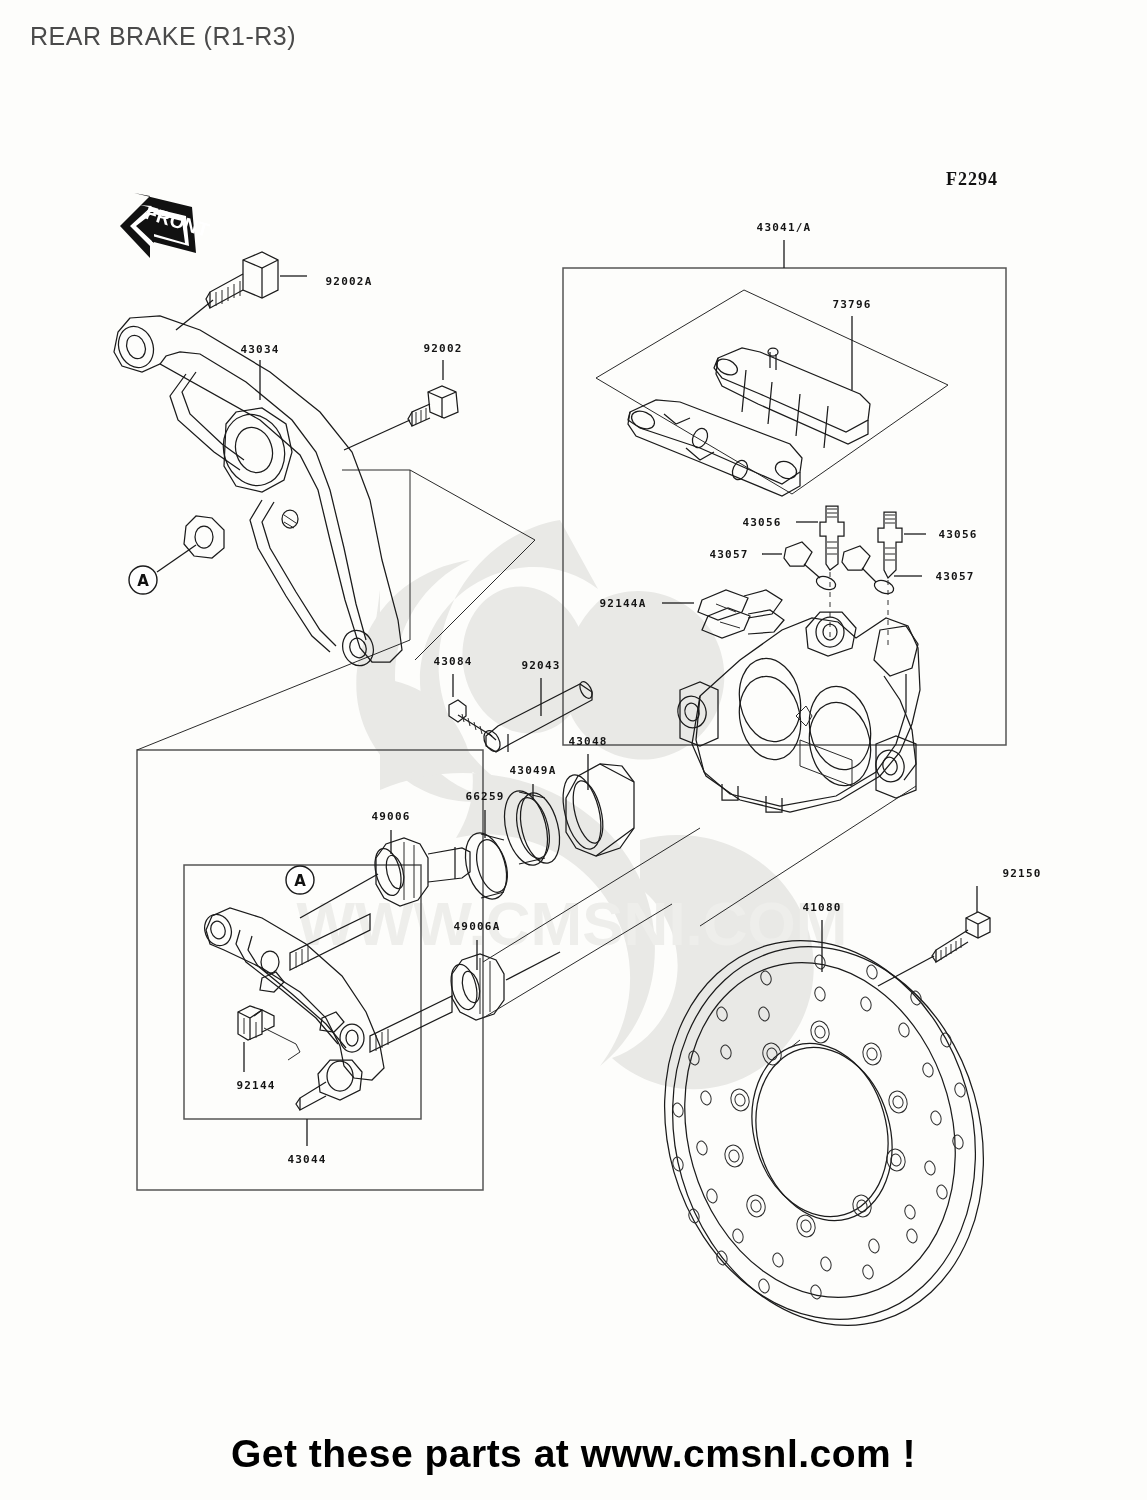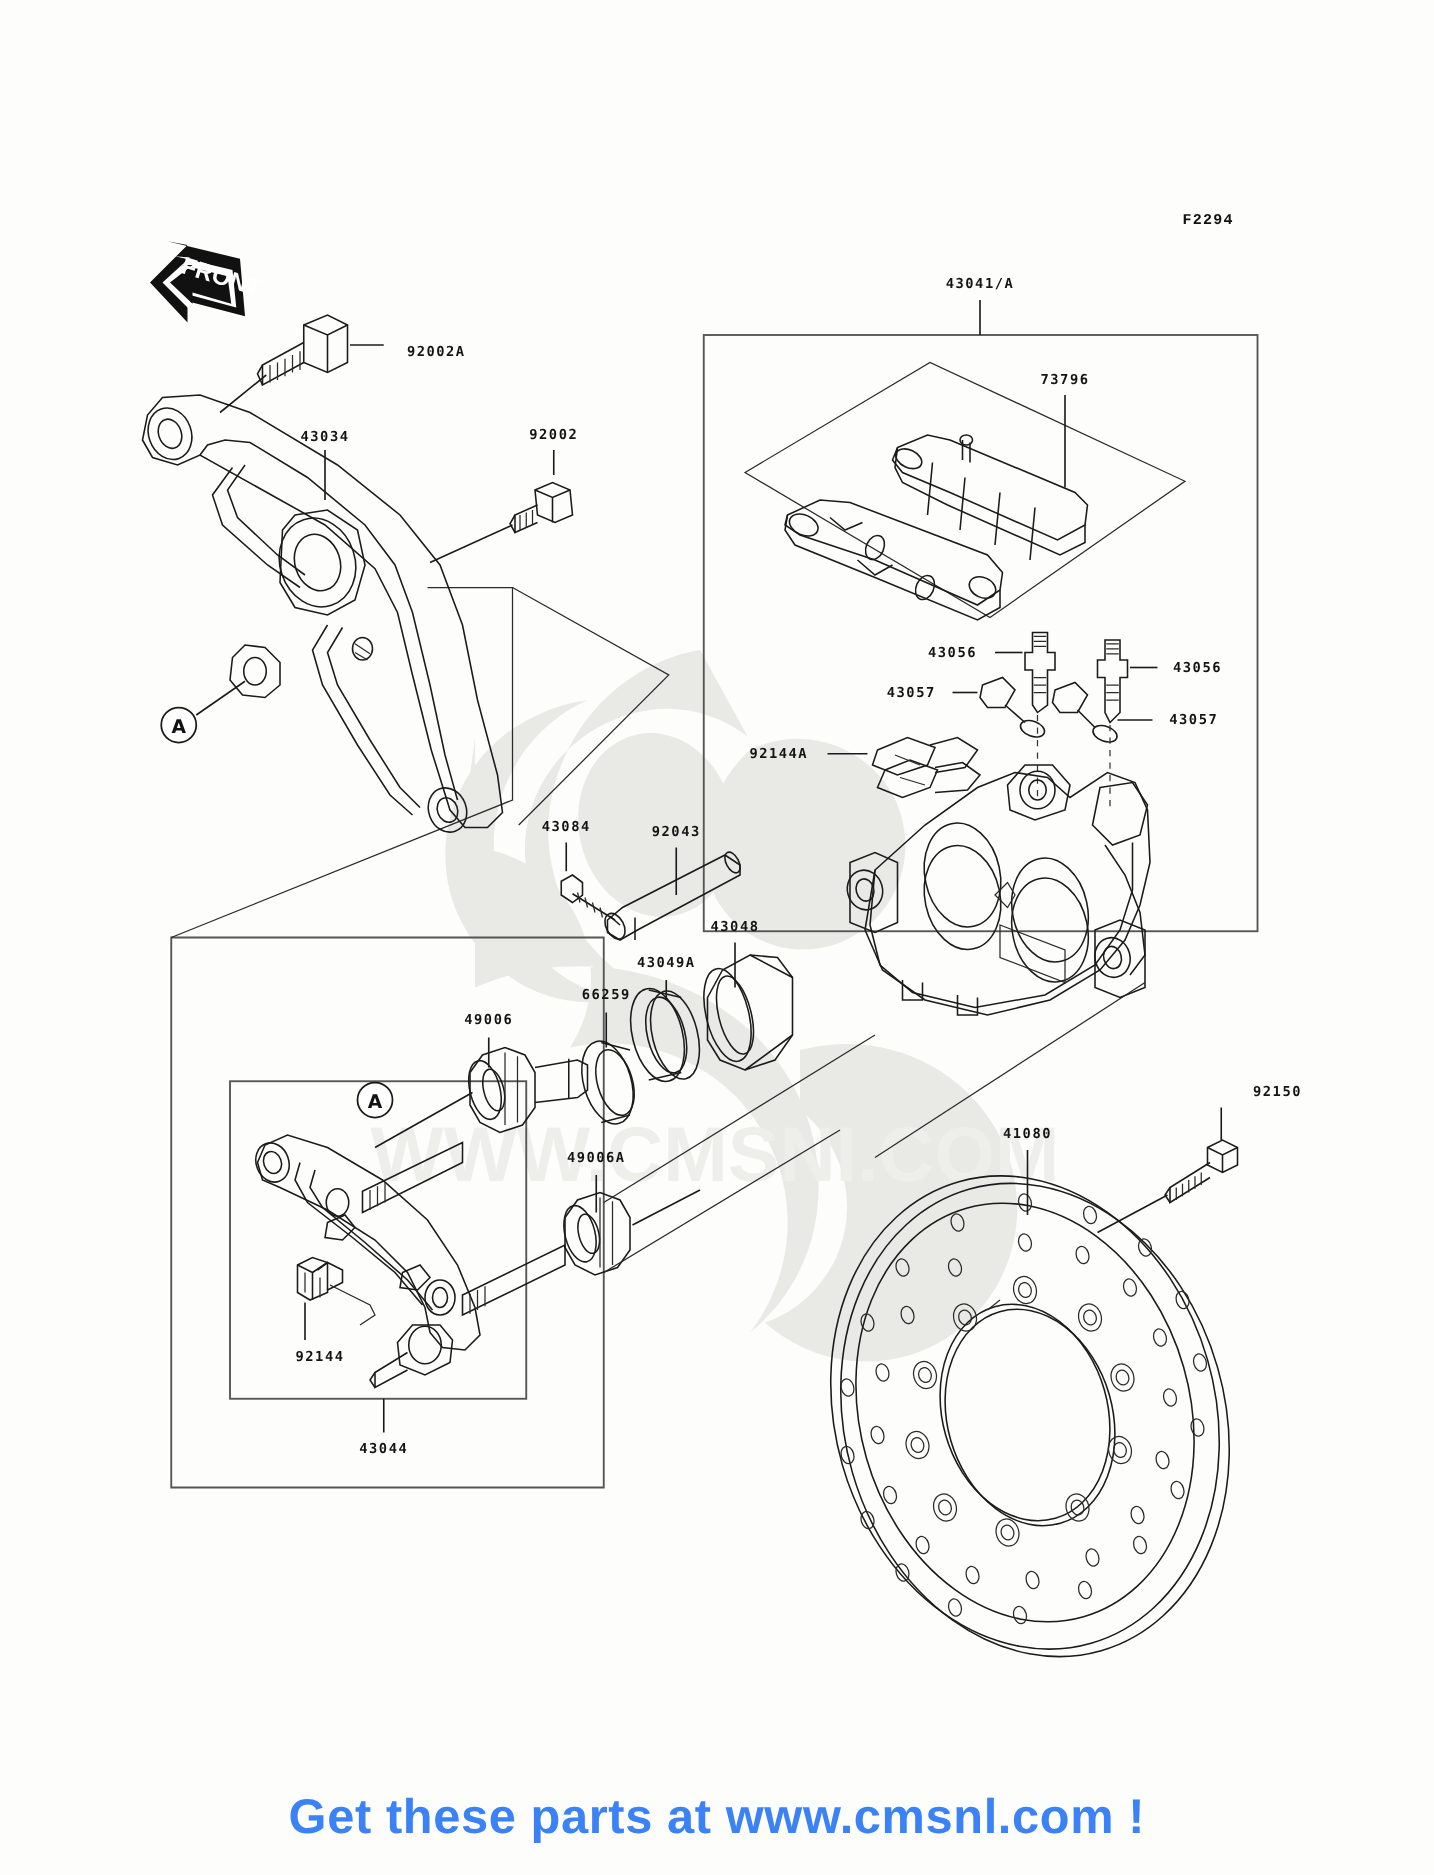--- a/index.html
+++ b/index.html
@@ -13,27 +13,27 @@
   #page{position:absolute;inset:0;}
   .title{
     position:absolute;left:30px;top:22px;
     font-family:"Liberation Sans",sans-serif;
     font-size:25px;color:#4a4a4a;letter-spacing:.5px;
   }
   .footer{
     position:absolute;left:0;top:1432px;width:1147px;
     text-align:center;
     font-family:"Liberation Sans",sans-serif;
-    font-size:39px;font-weight:bold;color:#3b82f6;
+    font-size:39px;font-weight:bold;color:#000000;
     letter-spacing:.5px;
   }
   .refcode{
     position:absolute;left:946px;top:169px;
-    font-family:Liberation Mono, monospace;
-    font-size:12px;font-weight:bold;color:#111;letter-spacing:1px;
+    font-family:Liberation Serif, serif;
+    font-size:18px;font-weight:bold;color:#111;letter-spacing:1px;
   }
   .lbl{
     position:absolute;
     font-family:"DejaVu Sans Mono",monospace;
     font-size:11px;font-weight:bold;color:#141414;
     letter-spacing:1.2px;white-space:nowrap;
     transform:translate(-50%,-50%);
   }
   svg.layer{position:absolute;left:0;top:0;width:1147px;height:1500px;}
   .wm{fill:#e9e9e6;}
@@ -56,20 +56,21 @@
   }
   .frontxt{
     font-family:"Liberation Sans",sans-serif;font-size:19px;font-weight:bold;fill:#fff;
   }
 </style>
 </head>
 <body>
 
 <div id="page">
 
+  <div class="title">REAR BRAKE (R1-R3)</div>
   <div class="refcode">F2294</div>
 
   <svg class="layer" viewBox="0 0 1147 1500">
     <g class="wm">
       <path d="M560 520 c-60 10 -110 60 -120 125 c-8 55 18 108 62 138 c-40 -8 -72 -40 -80 -82
                c-12 -62 30 -120 92 -132 c30 -6 60 2 84 20 z"></path>
       <path d="M470 560 c-55 25 -85 85 -72 144 c10 48 48 85 96 95 c-52 12 -106 -18 -128 -68
                c-26 -60 2 -130 62 -158 c14 -7 28 -11 42 -13 z"></path>
       <ellipse cx="525" cy="660" rx="62" ry="74" transform="rotate(-12 525 660)"></ellipse>
       <path d="M600 600 c40 -20 88 -6 112 32 c24 40 12 92 -28 116 c-36 22 -84 12 -108 -24

